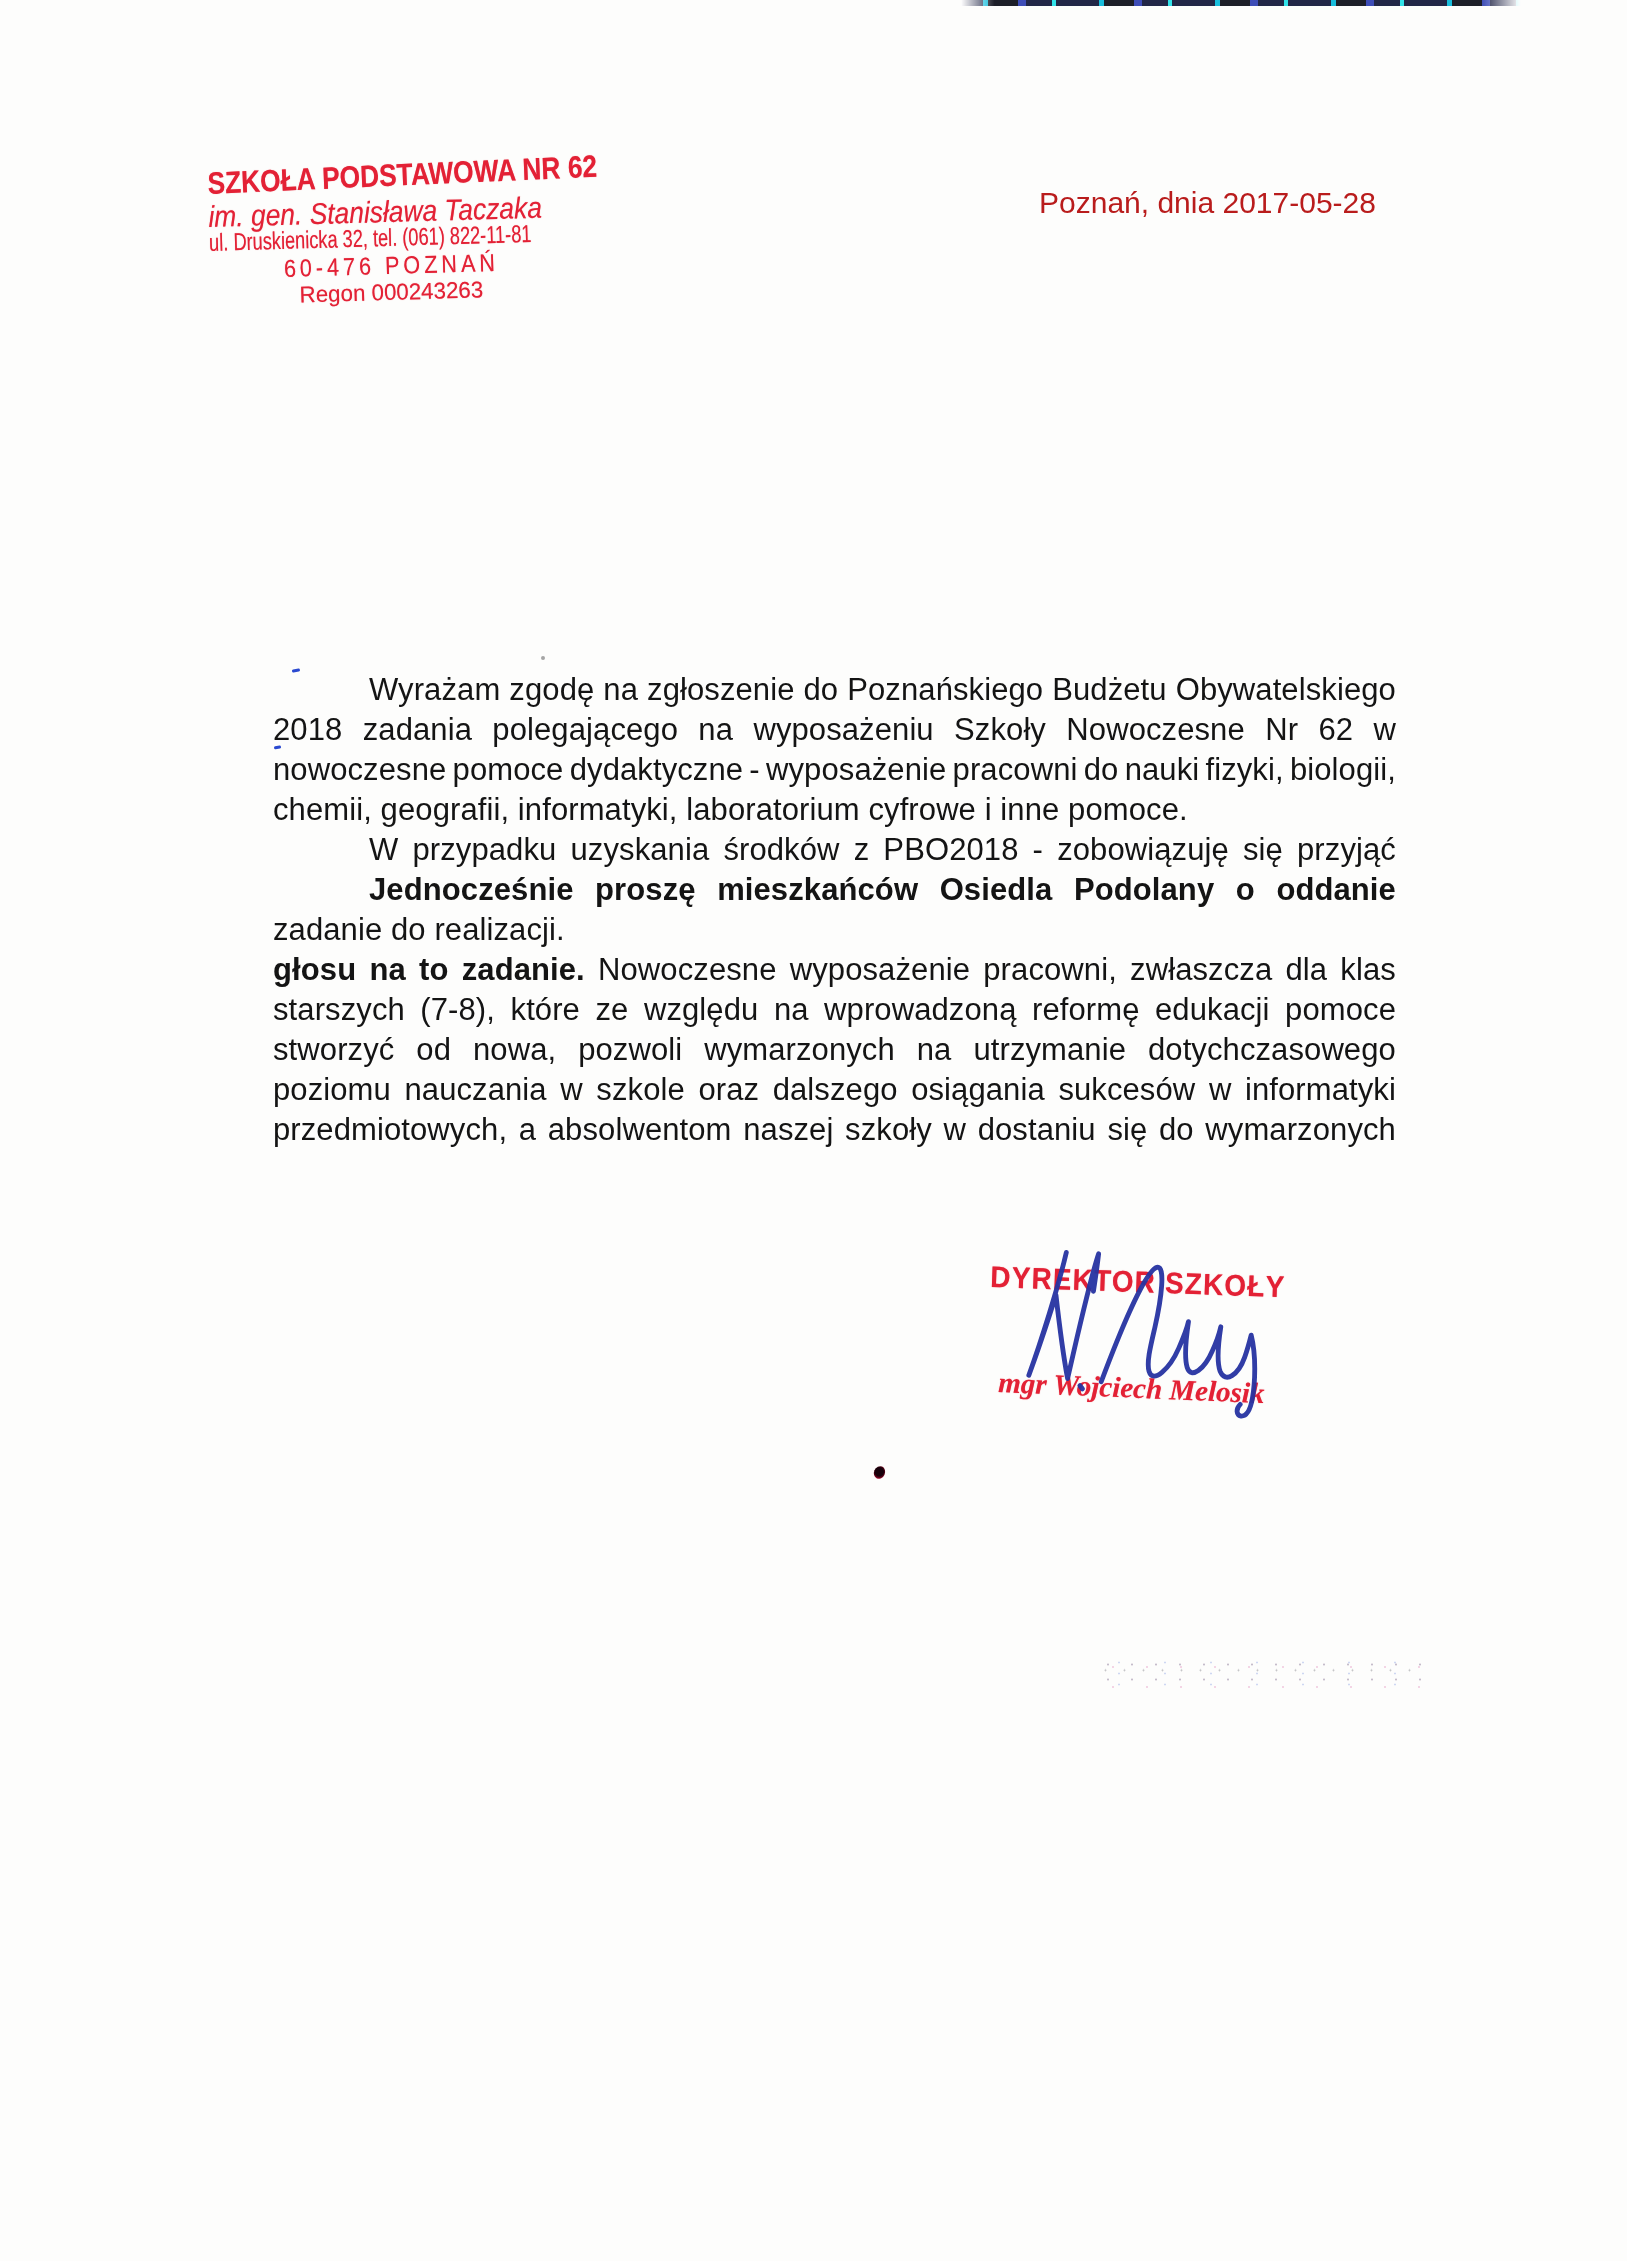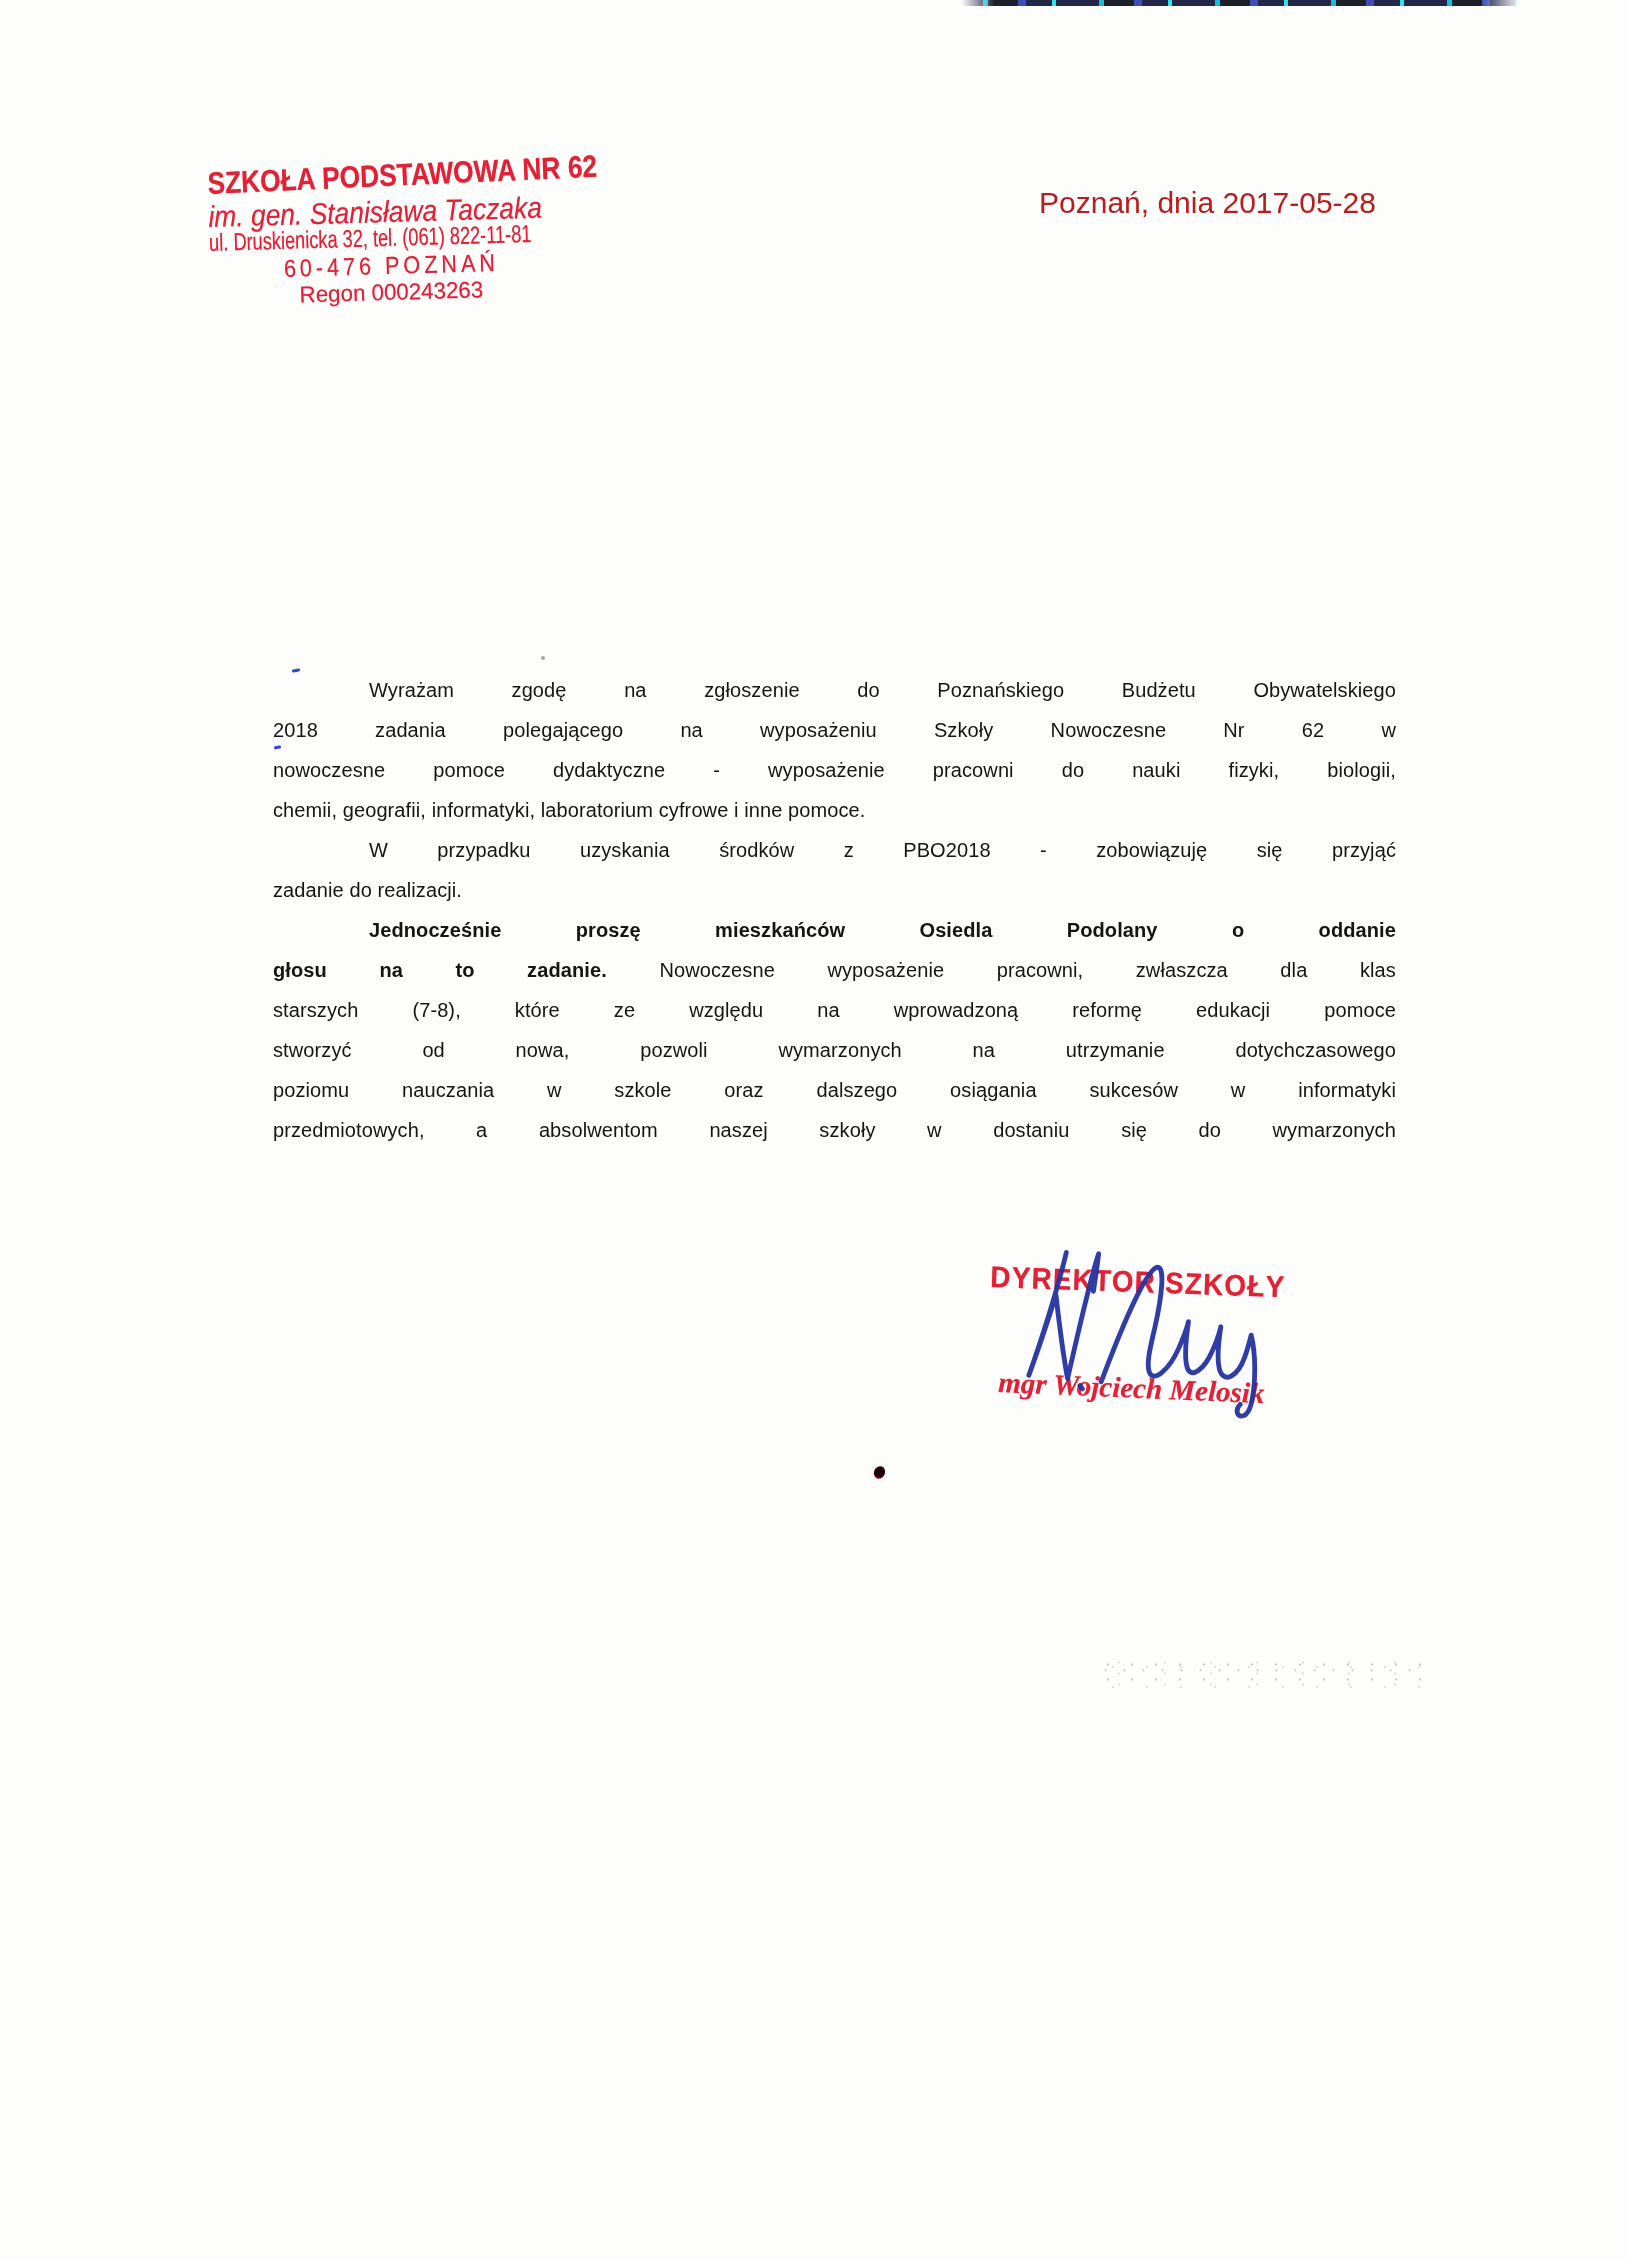--- a/index.html
+++ b/index.html
@@ -49,21 +49,21 @@
   .ss4{top:91px;left:74px !important;font-size:24.6px;letter-spacing:4.5px;transform:scaleX(.88);}
   .ss5{top:118px;left:89px !important;font-size:23px;transform:scaleX(.97);}
   
   .date-line{
     position:absolute;left:1039px;top:186px;font-size:30px;color:#b91c1c;white-space:nowrap;
   }
   
   .body-text{
     position:absolute;left:273px;top:670px;width:1123px;color:#141414;
   }
-  .bline{height:40px;line-height:40px;font-size:20px;white-space:nowrap;letter-spacing:0.1px;}
+  .bline{height:40px;line-height:40px;font-size:31px;white-space:nowrap;letter-spacing:0.1px;}
   .bline.just{display:flex;justify-content:space-between;}
   .bline.ind{padding-left:96px;}
   .bline .b{font-weight:700;}
   
   .dir-title{
     position:absolute;left:991px;top:1260px;font-size:30px;font-weight:700;
     color:#e32135;letter-spacing:1.3px;white-space:nowrap;
     transform:rotate(2deg) scaleX(.93);transform-origin:0 0;
     text-shadow:0 0 1px rgba(227,33,53,.6);
   }
@@ -137,30 +137,30 @@
         <span>przypadku</span>
         <span>uzyskania</span>
         <span>środków</span>
         <span>z</span>
         <span>PBO2018</span>
         <span>-</span>
         <span>zobowiązuję</span>
         <span>się</span>
         <span>przyjąć</span>
       </div>
-      <div class="bline"><span>zadanie do realizacji.</span></div>
       <div class="bline just ind">
         <span class="b">Jednocześnie</span>
         <span class="b">proszę</span>
         <span class="b">mieszkańców</span>
         <span class="b">Osiedla</span>
         <span class="b">Podolany</span>
         <span class="b">o</span>
         <span class="b">oddanie</span>
       </div>
+      <div class="bline"><span>zadanie do realizacji.</span></div>
       <div class="bline just">
         <span class="b">głosu</span>
         <span class="b">na</span>
         <span class="b">to</span>
         <span class="b">zadanie.</span>
         <span>Nowoczesne</span>
         <span>wyposażenie</span>
         <span>pracowni,</span>
         <span>zwłaszcza</span>
         <span>dla</span>

